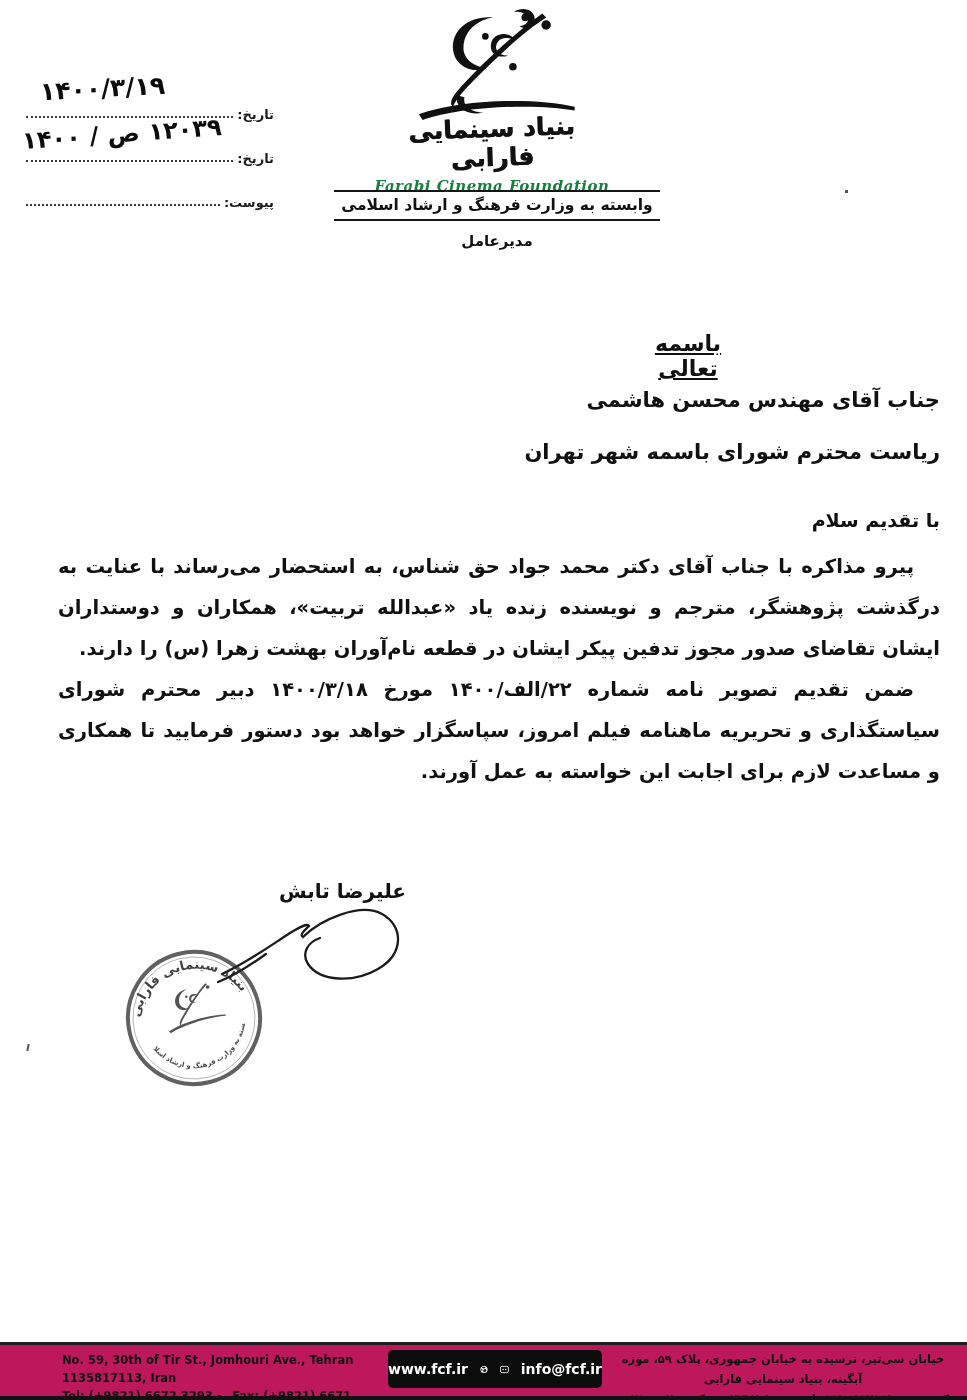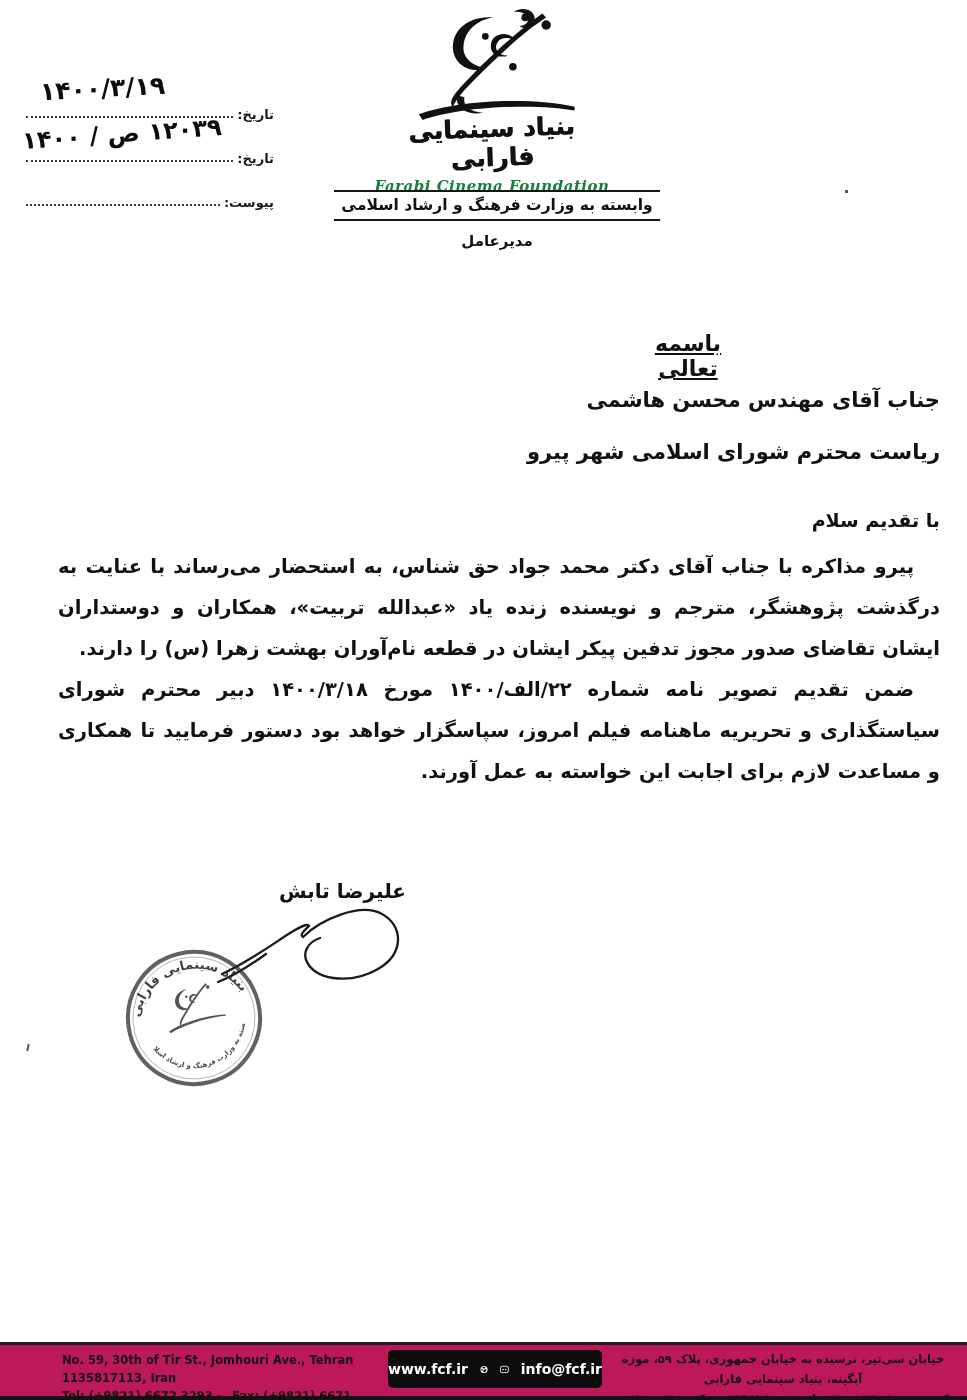--- a/index.html
+++ b/index.html
@@ -108,21 +108,21 @@
     <div class="logo-fa">بنیاد سینمایی فارابی</div>
     <div class="logo-en">Farabi Cinema Foundation</div>
   </div>
   <div class="affiliation">وابسته به وزارت فرهنگ و ارشاد اسلامی</div>
   <div class="md-title">مدیرعامل</div>
 
   <div class="bismillah">باسمه تعالی</div>
 
   <div class="recipient">
     <div>جناب آقای مهندس محسن هاشمی</div>
-    <div>ریاست محترم شورای اسلامی شهر پیرو</div>
+    <div>ریاست محترم شورای باسمه شهر تهران</div>
   </div>
 
   <div class="salutation">با تقدیم سلام</div>
 
   <div class="body-text">
     <p>پیرو مذاکره با جناب آقای دکتر محمد جواد حق شناس، به استحضار می‌رساند با عنایت به درگذشت پژوهشگر، مترجم و نویسنده زنده یاد «عبدالله تربیت»، همکاران و دوستداران ایشان تقاضای صدور مجوز تدفین پیکر ایشان در قطعه نام‌آوران بهشت زهرا (س) را دارند.</p>
     <p>ضمن تقدیم تصویر نامه شماره ۲۲/الف/۱۴۰۰ مورخ ۱۴۰۰/۳/۱۸ دبیر محترم شورای سیاستگذاری و تحریریه ماهنامه فیلم امروز، سپاسگزار خواهد بود دستور فرمایید تا همکاری و مساعدت لازم برای اجابت این خواسته به عمل آورند.</p>
   </div>
 
   <div class="signer-name">علیرضا تابش</div>

